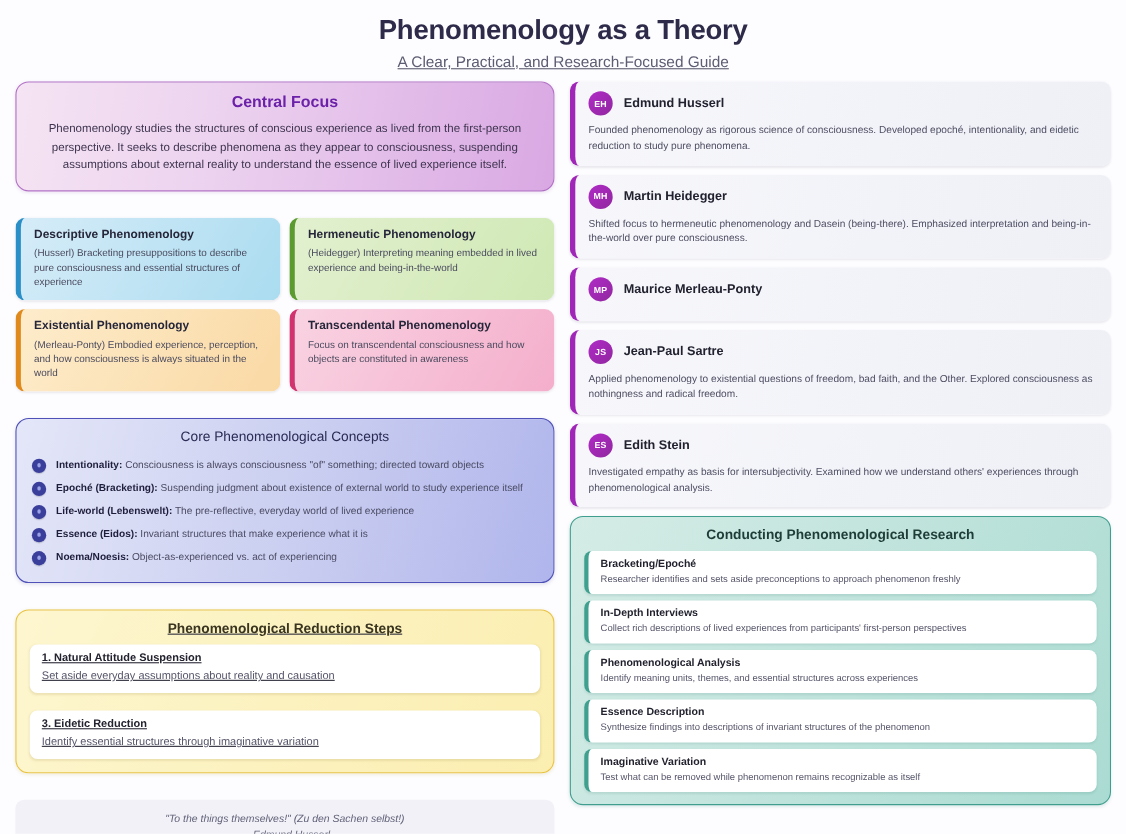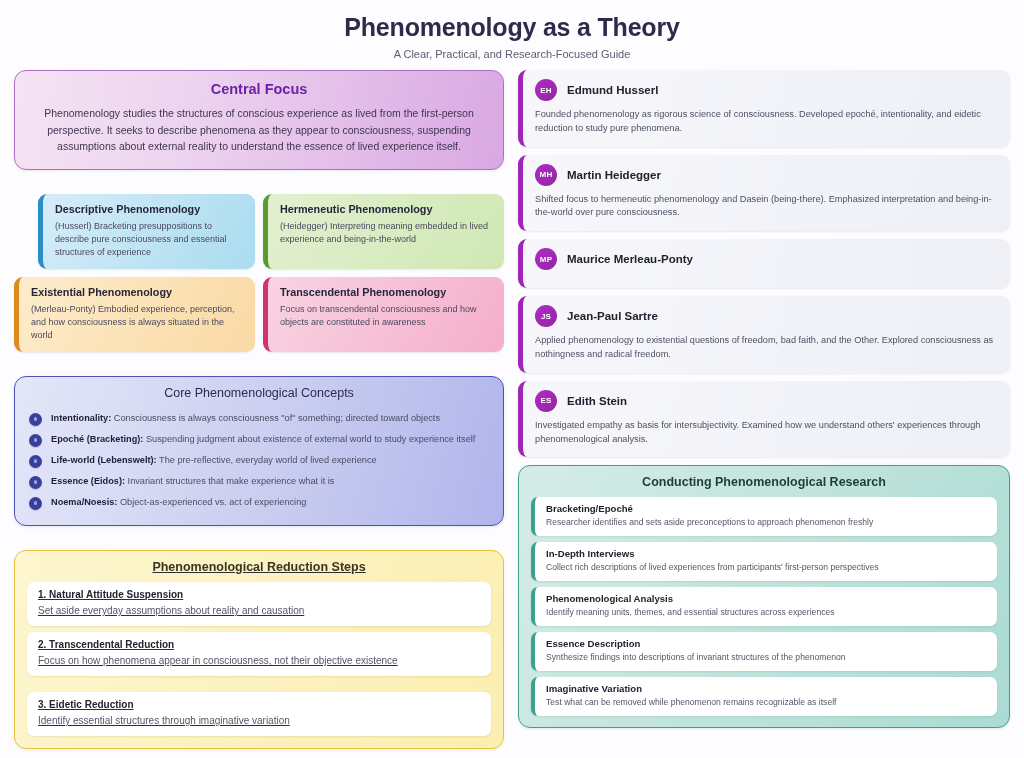--- a/index.html
+++ b/index.html
@@ -23,24 +23,25 @@
   
   .header { text-align: center; padding: 4px 0 10px 0; }
   .header h1 {
     font-size: 25px;
     font-weight: bold;
     color: #2e2b4a;
     letter-spacing: -0.2px;
     line-height: 1.2;
   }
   .header .subtitle {
-    font-size: 11px;
+    font-size: 14px;
     color: #5c5c72;
     margin-top: 6px;
     font-weight: normal;
+    text-decoration: underline;
   }
 
   
   .columns { display: flex; gap: 14px; align-items: flex-start; }
   .col-left  { width: 494px; display: flex; flex-direction: column; gap: 24px; }
   .col-right { width: 496px; display: flex; flex-direction: column; gap: 8px; justify-content: space-between; }
 
   
   .central-focus {
     background: linear-gradient(100deg, #f5e4f3 0%, #ecd2ef 38%, #d9a8e3 100%);
@@ -81,21 +82,21 @@
     font-size: 10.8px;
     font-weight: bold;
     color: #26263a;
     margin-bottom: 5px;
   }
   .type-card .tc-desc {
     font-size: 9px;
     line-height: 1.45;
     color: #4a4a5e;
   }
-  .tc-blue   { background: linear-gradient(120deg,#d6ecf8,#aadcf0); border-left-color:#2a8fc7;margin-left:24px; }
+  .tc-blue   { background: linear-gradient(120deg,#d6ecf8,#aadcf0); border-left-color:#2a8fc7; }
   .tc-green  { background: linear-gradient(120deg,#e2f0cf,#cfe8b4); border-left-color:#5a9a2e; }
   .tc-orange { background: linear-gradient(120deg,#fdeccb,#fad9a4); border-left-color:#e08a1e; }
   .tc-pink   { background: linear-gradient(120deg,#f9d3e2,#f4aecb); border-left-color:#d1336e; }
 
   
   .concepts {
     background: linear-gradient(105deg, #e4e7f8 0%, #c9cdf0 55%, #b0b5ec 100%);
     border: 1px solid #4f51b8;
     border-radius: 12px;
     padding: 9px 14px 12px 14px;
@@ -296,24 +297,20 @@
         </div>
       </div>
 
       <div class="reduction">
         <div class="rs-title">Phenomenological Reduction Steps</div>
         <div class="step-card">
           <div class="st-title">1. Natural Attitude Suspension</div>
           <div class="st-desc">Set aside everyday assumptions about reality and causation</div>
         </div>
         <div class="step-card">
-          <div class="st-title">2. Transcendental Reduction</div>
-          <div class="st-desc">Focus on how phenomena appear in consciousness, not their objective existence</div>
-        </div>
-        <div class="step-card">
           <div class="st-title">3. Eidetic Reduction</div>
           <div class="st-desc">Identify essential structures through imaginative variation</div>
         </div>
       </div>
 
       <div class="quote-box">
         <div class="q-text">"To the things themselves!" (Zu den Sachen selbst!)</div>
         <div class="q-attr">— Edmund Husserl</div>
       </div>
 

